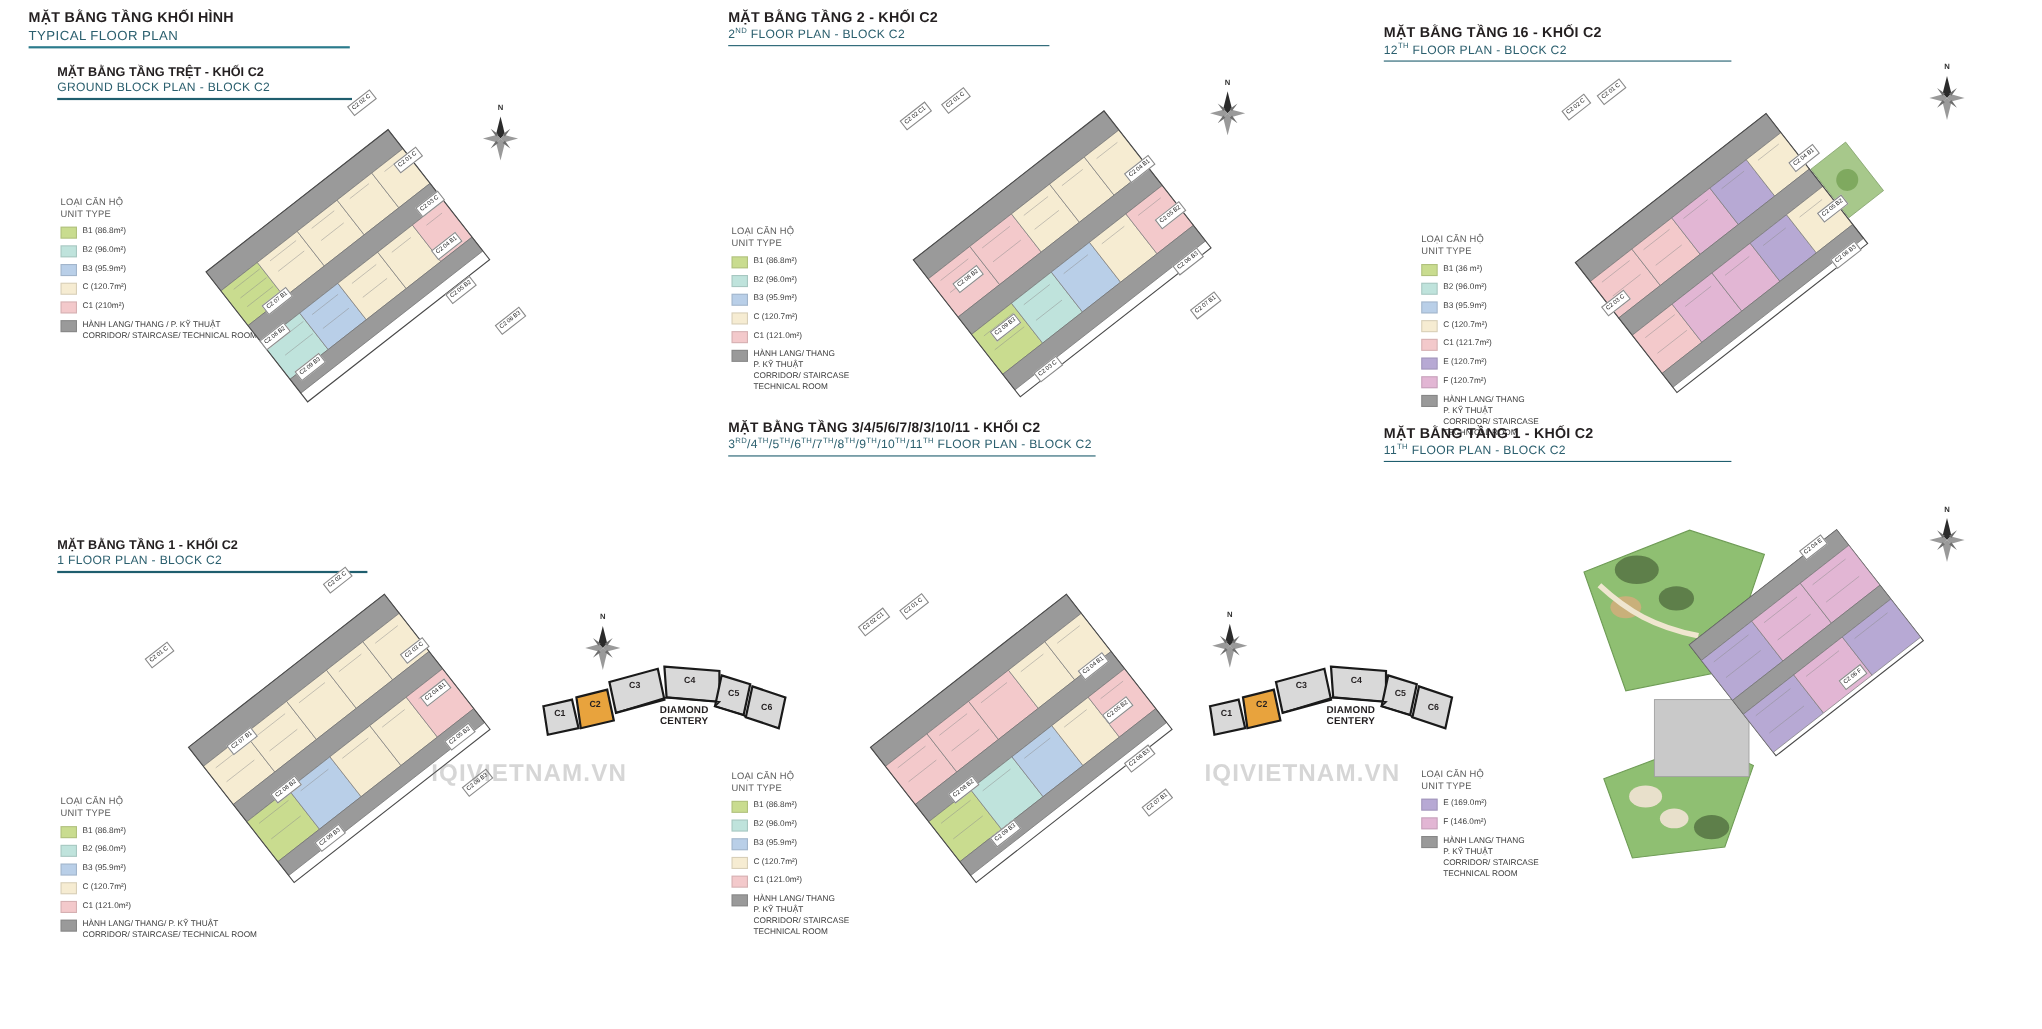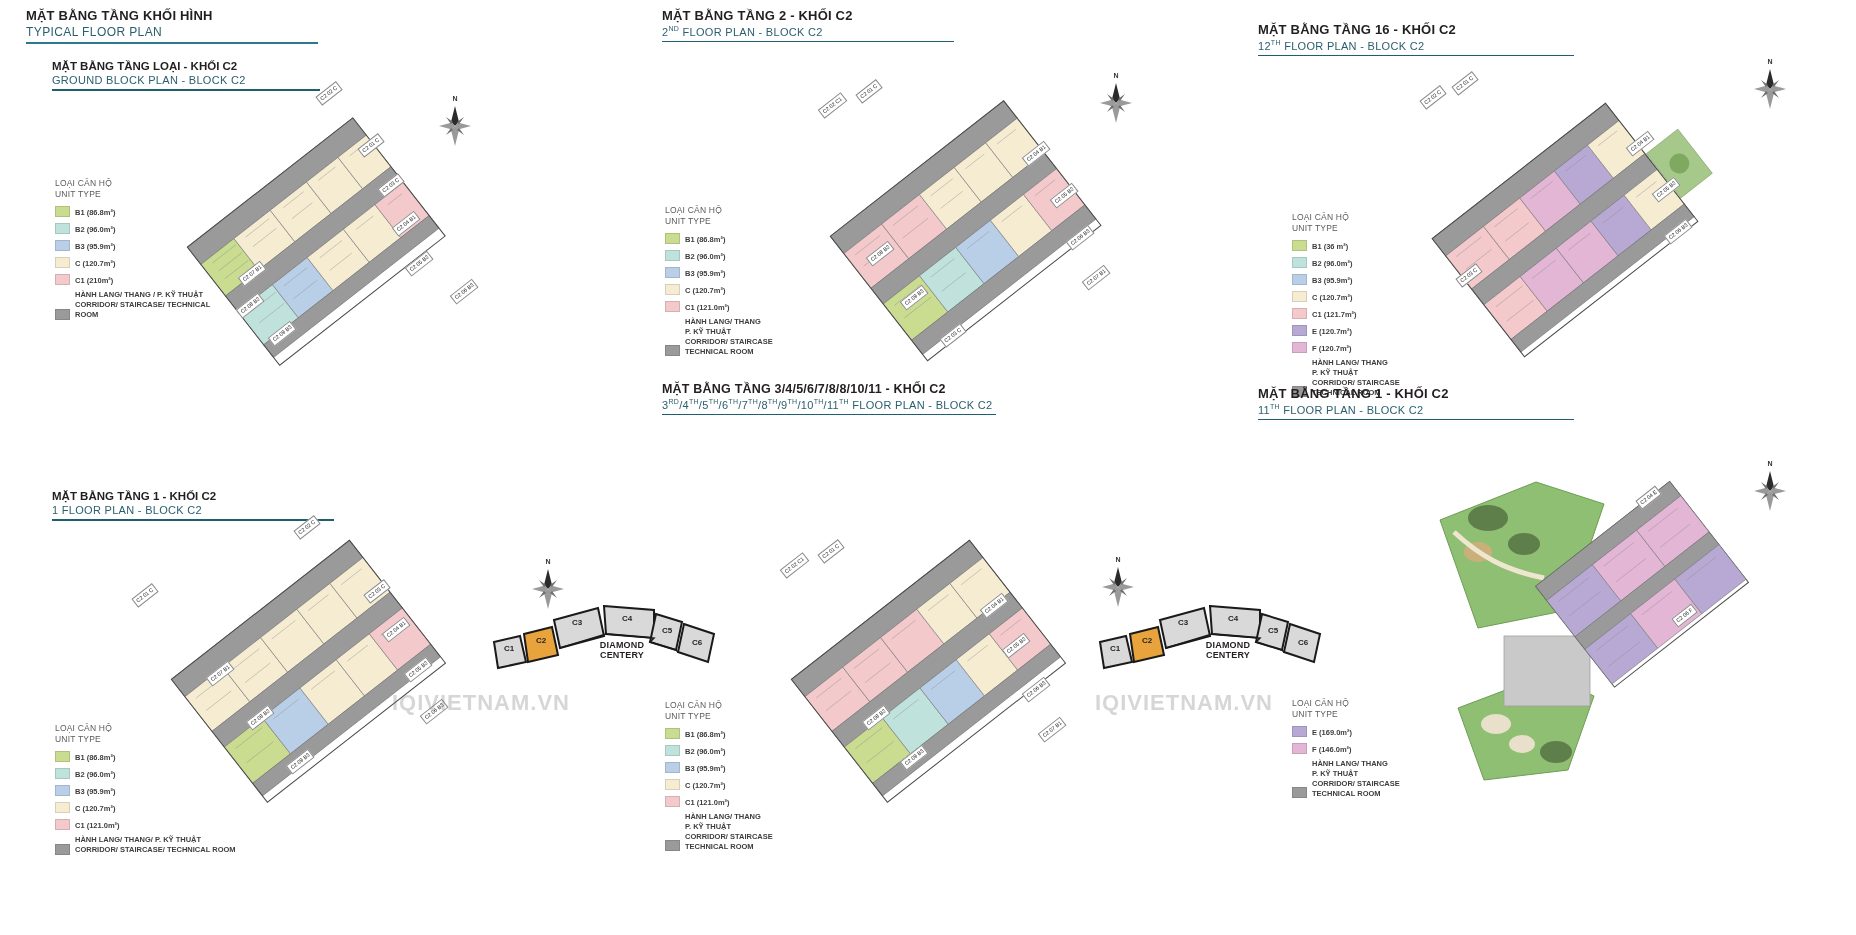--- a/index.html
+++ b/index.html
@@ -13,21 +13,21 @@
   .ttl-en{font-size:12px;color:#2b5f6e;letter-spacing:.4px;white-space:nowrap;margin-top:2px;}
   .rule{height:2px;background:#1f5e6e;margin-top:3px;}
   .rule.teal{background:#2b7b8c;}
   .sub-vn{font-size:11.5px;font-weight:bold;white-space:nowrap;}
   .sub-en{font-size:11px;color:#2b5f6e;letter-spacing:.3px;white-space:nowrap;margin-top:2px;}
   .thinrule{height:1.5px;background:#1f5e6e;margin-top:3px;}
 
   
   .legend{position:absolute;}
   .legend .lg-title{font-size:8.5px;color:#5b5b5b;letter-spacing:.2px;line-height:1.25;margin-bottom:6px;}
-  .legend .row{display:flex;align-items:flex-end;margin-bottom:5px;font-weight:bold;}
+  .legend .row{display:flex;align-items:flex-start;margin-bottom:5px;}
   .legend .sw{width:13px;height:9px;margin-right:5px;flex:none;margin-top:1px;border:0.5px solid rgba(0,0,0,.12);}
   .legend .lb{font-size:7.5px;color:#3d3d3d;line-height:1.3;white-space:nowrap;}
 
   
   .plan{position:absolute;}
   .plan svg{display:block;}
 
   
   .compass{position:absolute;}
   .compass .n{font-size:7px;text-align:center;color:#333;font-weight:bold;line-height:1;}
@@ -48,21 +48,21 @@
 </head>
 <body>
 
 <div class="panel" style="left:26px;top:8px;width:300px;">
   <div class="ttl-vn">MẶT BẰNG TẦNG KHỐI HÌNH</div>
   <div class="ttl-en">TYPICAL FLOOR PLAN</div>
   <div class="rule teal" style="width:292px;"></div>
 </div>
 
 <div class="panel" style="left:52px;top:60px;width:280px;">
-  <div class="sub-vn">MẶT BẰNG TẦNG LOẠI - KHỐI C2</div>
+  <div class="sub-vn">MẶT BẰNG TẦNG TRỆT - KHỐI C2</div>
   <div class="sub-en">GROUND BLOCK PLAN - BLOCK C2</div>
   <div class="thinrule" style="width:268px;"></div>
 </div>
 
 <div class="legend" style="left:55px;top:178px;width:180px;">
   <div class="lg-title">
     <span>LOẠI CĂN HỘ</span><br><span>UNIT TYPE</span>
   </div>
   <div class="row">
       <span class="sw" style="background:#c9dc8f"></span>
@@ -471,21 +471,21 @@
   <div class="km-label" style="position:absolute;left:168px;top:26px;width:26px;">C5</div>
   <div class="km-label" style="position:absolute;left:198px;top:38px;width:26px;">C6</div>
   <div class="km-center" style="position:absolute;left:92px;top:40px;width:88px;">
     <span>DIAMOND</span><br><span>CENTERY</span>
   </div>
 </div>
 
 <div class="wm" style="left:392px;top:690px;">IQIVIETNAM.VN</div>
 
 <div class="panel" style="left:662px;top:382px;width:340px;">
-  <div class="ttl-vn" style="font-size:12.5px;">MẶT BẰNG TẦNG 3/4/5/6/7/8/8/10/11 - KHỐI C2</div>
+  <div class="ttl-vn" style="font-size:12.5px;">MẶT BẰNG TẦNG 3/4/5/6/7/8/3/10/11 - KHỐI C2</div>
   <div class="sub-en">
     <span>3</span><sup style="font-size:7px">RD</sup>/<span>4</span><sup style="font-size:7px">TH</sup>/<span>5</span><sup style="font-size:7px">TH</sup>/<span>6</span><sup style="font-size:7px">TH</sup>/<span>7</span><sup style="font-size:7px">TH</sup>/<span>8</span><sup style="font-size:7px">TH</sup>/<span>9</span><sup style="font-size:7px">TH</sup>/<span>10</span><sup style="font-size:7px">TH</sup>/<span>11</span><sup style="font-size:7px">TH</sup> <span>FLOOR PLAN - BLOCK C2</span>
   </div>
   <div class="thinrule" style="width:334px;"></div>
 </div>
 
 <div class="legend" style="left:665px;top:700px;width:190px;">
   <div class="lg-title">
     <span>LOẠI CĂN HỘ</span><br><span>UNIT TYPE</span>
   </div>

